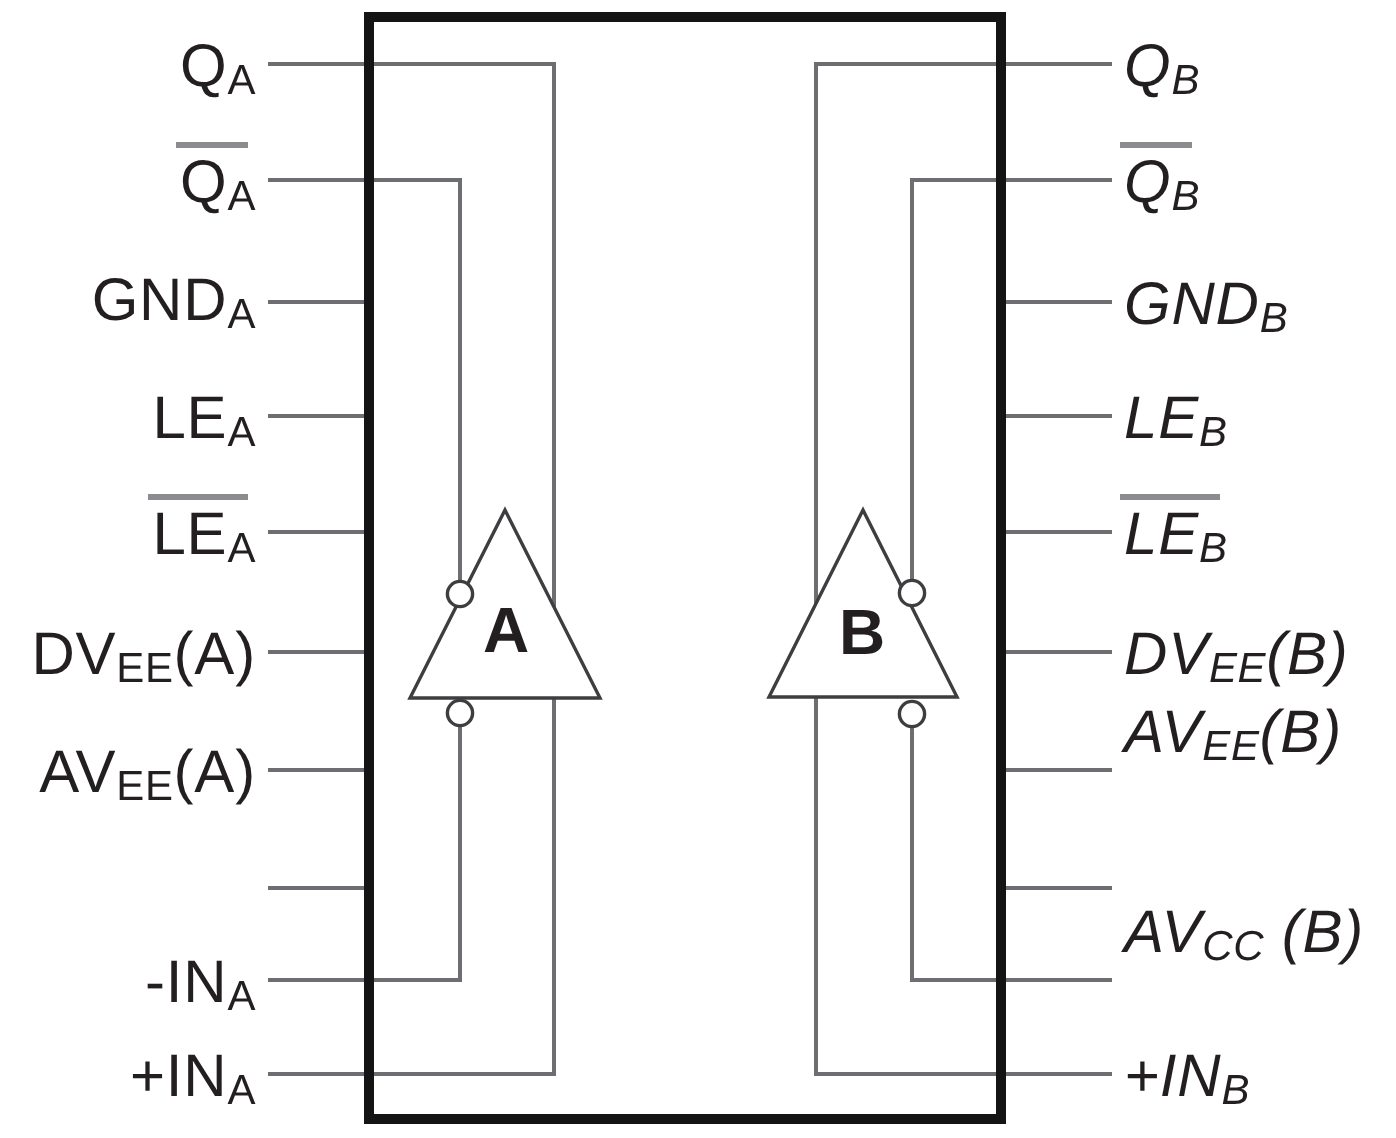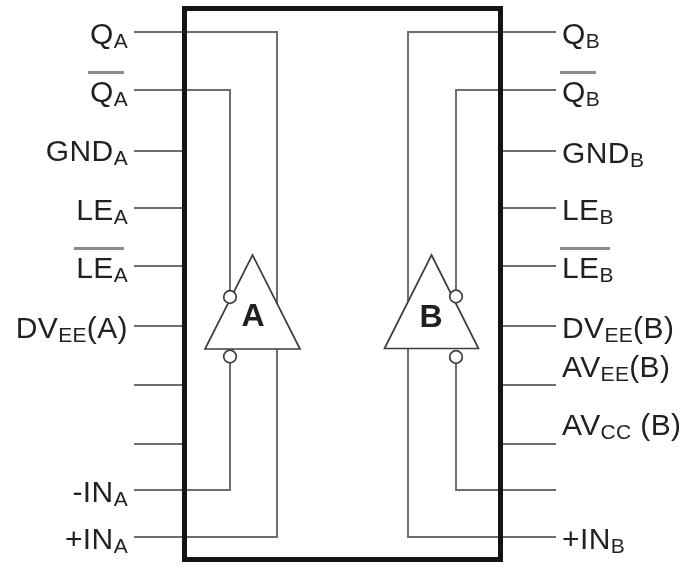--- a/index.html
+++ b/index.html
@@ -19,21 +19,21 @@
     position:absolute;left:182px;top:6px;width:321px;height:556px;
     border:5px solid #141414;box-sizing:border-box;background:transparent;z-index:2;
   }
   .shapes{position:absolute;left:0;top:0;z-index:3;}
   
   .lbl{
     position:absolute;font-size:30px;line-height:30px;height:30px;
     white-space:nowrap;letter-spacing:0.4px;z-index:4;
   }
   .L{right:570px;text-align:center;}
-  .R{left:562px;text-align:center;}
+  .R{left:562px;text-align:center;font-style:italic;}
   .sub{font-size:21px;vertical-align:-4px;letter-spacing:0.3px;}
   .ov{display:inline-block;position:relative;}
   .ov::before{
     content:"";position:absolute;left:-2px;top:-6px;height:2.5px;
     width:calc(100% + 12px);background:#8a8c8f;
   }
   
   .amp-letter{
     position:absolute;width:44px;height:32px;line-height:32px;text-align:center;
     font-size:32px;font-weight:bold;z-index:4;
@@ -86,26 +86,27 @@
 
   <div class="amp-letter" style="left:231px;top:299px">A</div>
   <div class="amp-letter" style="left:409px;top:300px">B</div>
 
   <div class="lbl L" style="top:19px"><span>Q</span><span class="sub">A</span></div>
   <div class="lbl L" style="top:77px"><span class="ov">Q</span><span class="sub">A</span></div>
   <div class="lbl L" style="top:136px"><span>GND</span><span class="sub">A</span></div>
   <div class="lbl L" style="top:195px"><span>LE</span><span class="sub">A</span></div>
   <div class="lbl L" style="top:253px"><span class="ov">LE</span><span class="sub">A</span></div>
   <div class="lbl L" style="top:313px"><span>DV</span><span class="sub">EE</span><span>(A)</span></div>
+  <div class="lbl L" style="top:372px"><span>AV</span><span class="sub">EE</span><span>(A)</span></div>
   <div class="lbl L" style="top:524px"><span>+IN</span><span class="sub">A</span></div>
   <div class="lbl L" style="top:477px"><span>-IN</span><span class="sub">A</span></div>
 
   <div class="lbl R" style="top:19px"><span>Q</span><span class="sub">B</span></div>
   <div class="lbl R" style="top:77px"><span class="ov">Q</span><span class="sub">B</span></div>
   <div class="lbl R" style="top:138px"><span>GND</span><span class="sub">B</span></div>
   <div class="lbl R" style="top:195px"><span>LE</span><span class="sub">B</span></div>
   <div class="lbl R" style="top:253px"><span class="ov">LE</span><span class="sub">B</span></div>
   <div class="lbl R" style="top:313px"><span>DV</span><span class="sub">EE</span><span>(B)</span></div>
   <div class="lbl R" style="top:352px"><span>AV</span><span class="sub">EE</span><span>(B)</span></div>
-  <div class="lbl R" style="top:410px"><span>AV</span><span class="sub">CC</span><span> (B)</span></div>
+  <div class="lbl R" style="top:452px"><span>AV</span><span class="sub">CC</span><span> (B)</span></div>
   <div class="lbl R" style="top:524px"><span>+IN</span><span class="sub">B</span></div>
 
 </div>
 
 </body></html>

